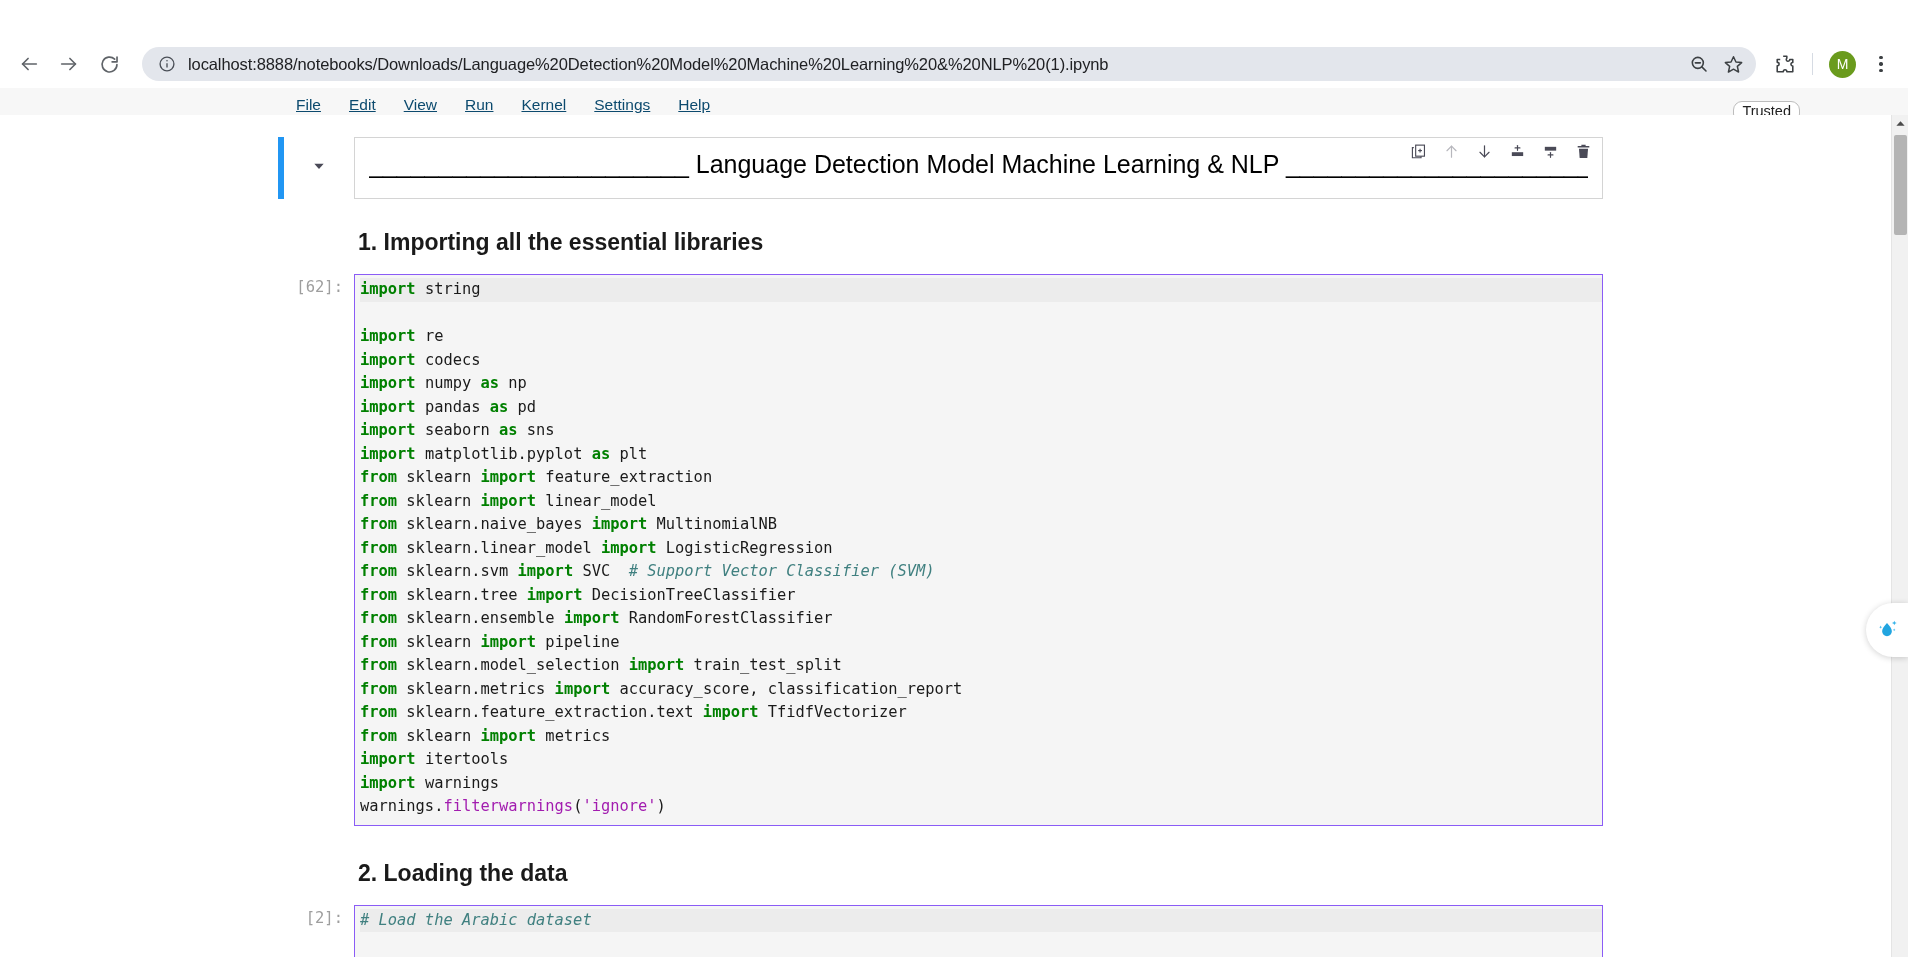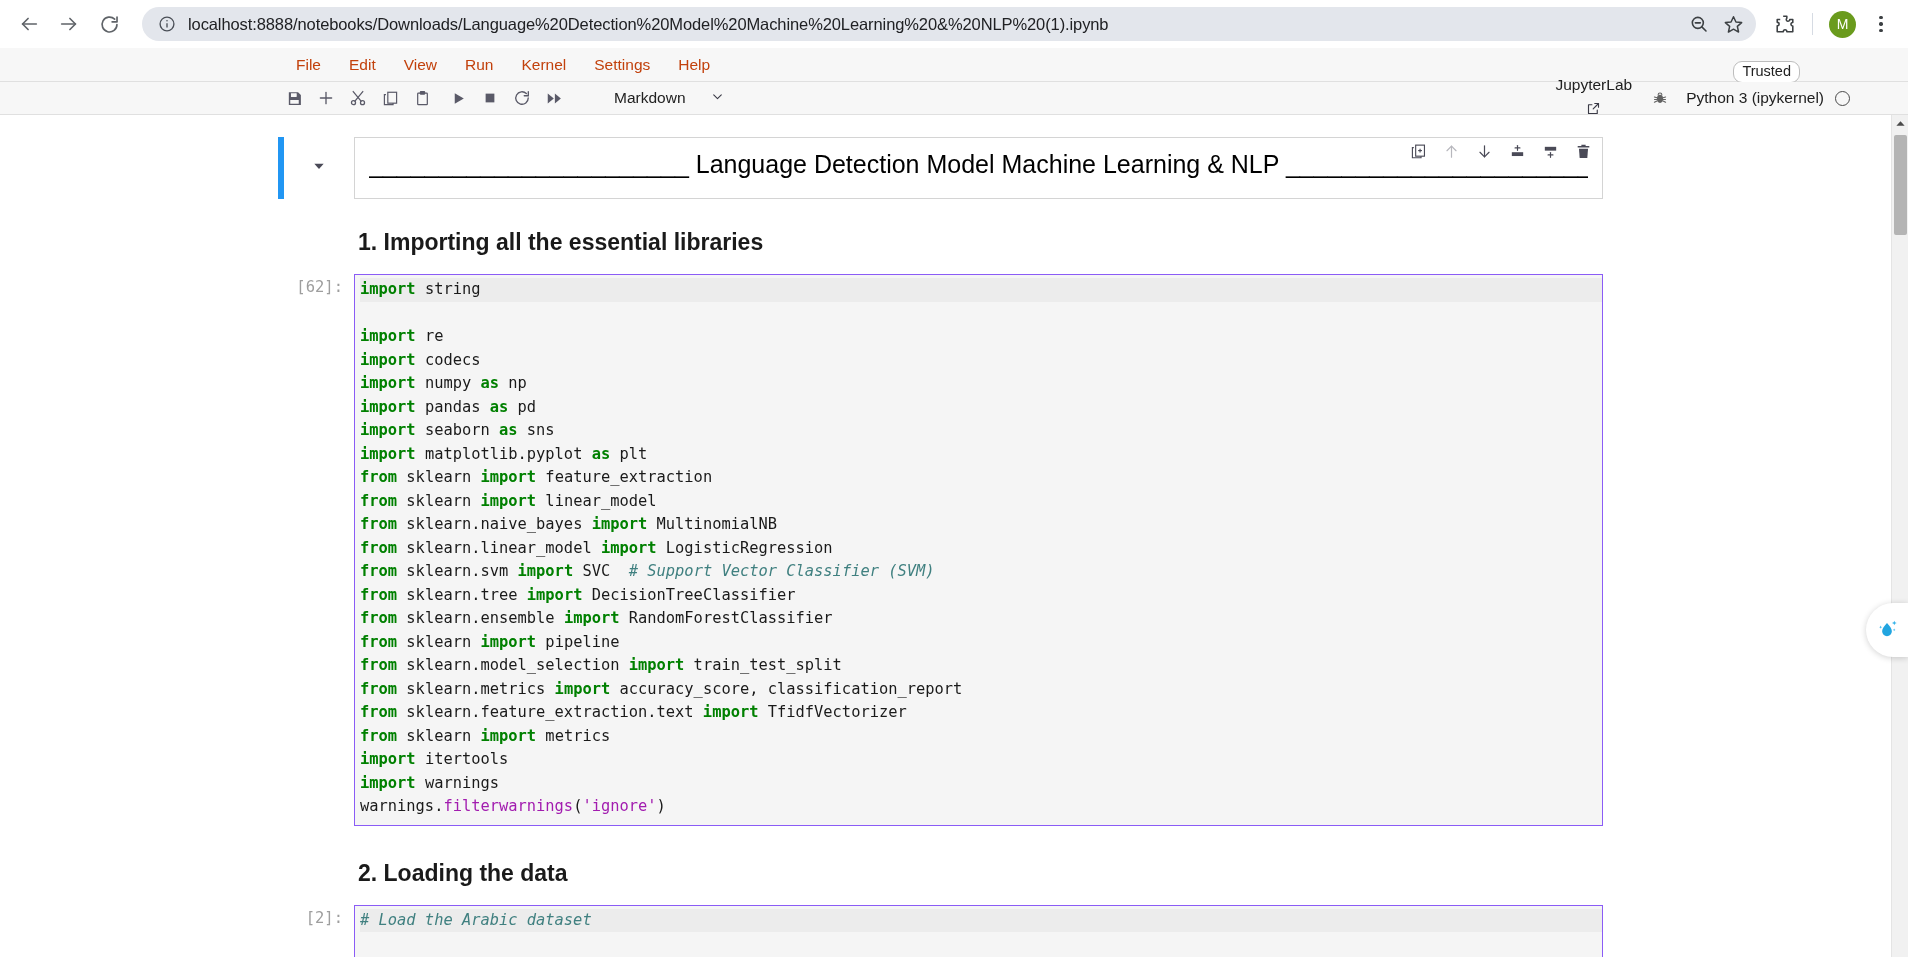--- a/index.html
+++ b/index.html
@@ -13,20 +13,21 @@
 
   
   .browser-bar {
     height: 48px;
     background: #ffffff;
     display: flex;
     align-items: center;
     padding: 16px 10px;
     gap: 2px;
     position: relative;
+    margin-top: 40px;
   }
   .nav-btn {
     width: 38px; height: 38px;
     display: flex; align-items: center; justify-content: center;
     border-radius: 50%;
     color: #5f6368;
     flex: none;
   }
   .nav-btn svg { display: block; }
 
@@ -106,24 +107,25 @@
     height: 34px;
     background: #f7f7f7;
     border-bottom: 1px solid #e0e0e0;
     display: flex;
     align-items: center;
     position: relative;
     padding-left: 282px;
   }
   .jp-menu-item {
     font-size: 15.5px;
-    color: #c2410c;
+    color: #0c4a6e;
     padding: 3px 14px;
     border-radius: 2px;
     white-space: nowrap;
+    text-decoration: underline;
   }
   .trusted-badge {
     position: absolute;
     right: 108px;
     top: 13px;
     font-size: 14.5px;
     color: #212121;
     border: 1px solid #bdbdbd;
     border-radius: 9px;
     padding: 1px 8px 2px;

